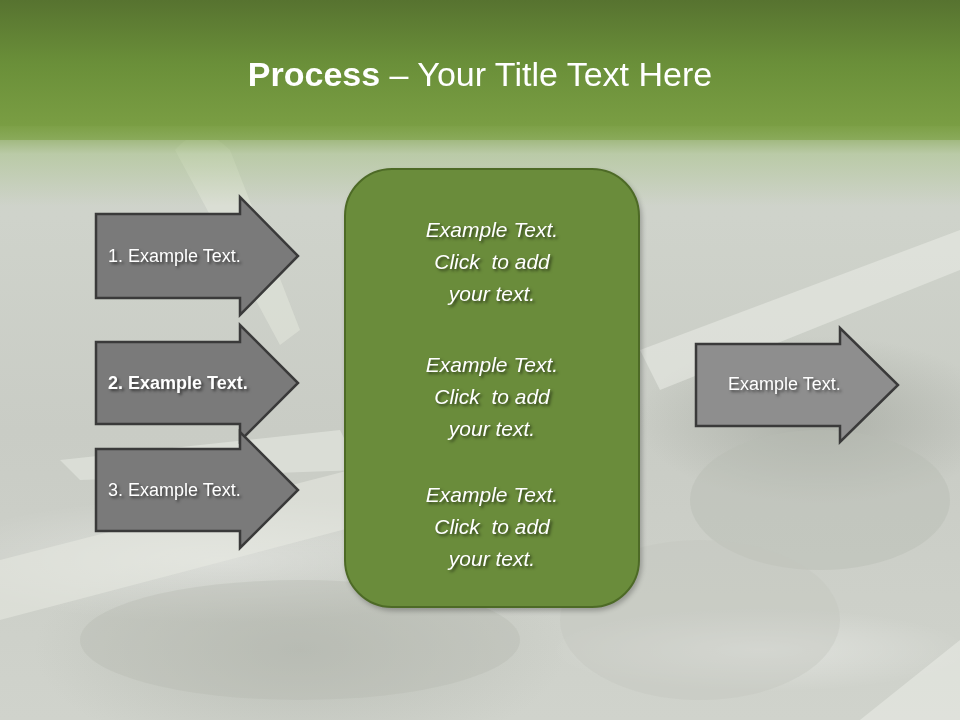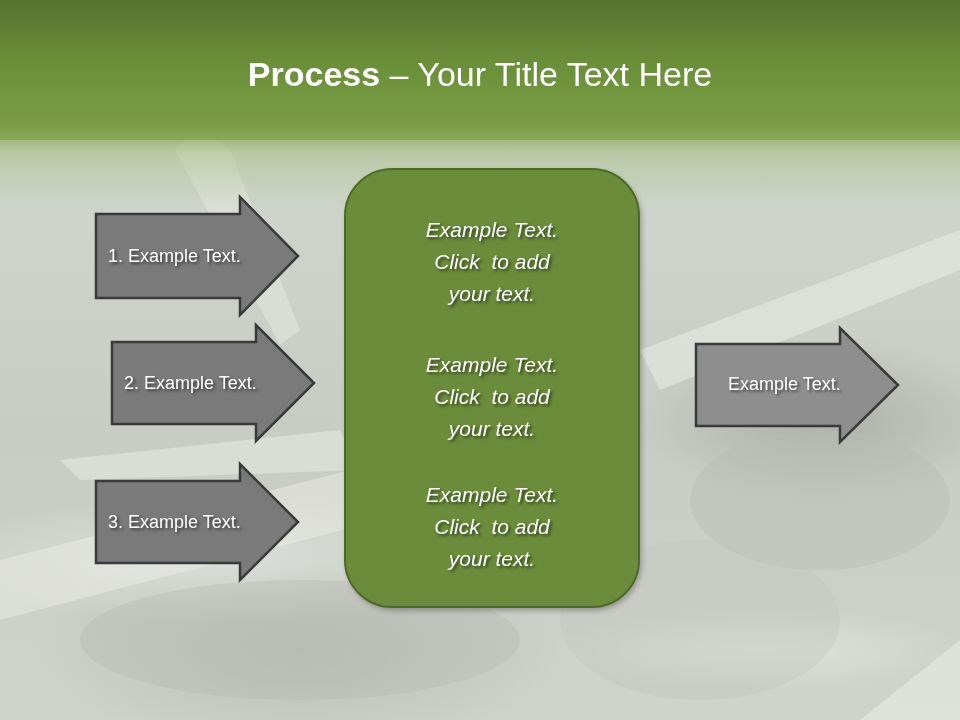--- a/index.html
+++ b/index.html
@@ -57,28 +57,28 @@
 
   <div class="title"><span class="bold">Process</span><span> – Your Title Text Here</span></div>
 
   <div class="arrow" style="left:96px; top:197px; width:204px; height:120px;">
     <svg width="204" height="120" viewBox="0 0 204 120">
       <polygon points="0,17 144,17 144,0 202,59 144,118 144,101 0,101" fill="#7a7a7a" stroke="#3a3a3a" stroke-width="2.5" stroke-linejoin="miter"></polygon>
     </svg>
     <div class="label" style="left:12px; top:48px;">1. Example Text.</div>
   </div>
 
-  <div class="arrow" style="left:112px; top:325px; width:204px; height:120px;">
+  <div class="arrow" style="left:96px; top:325px; width:204px; height:120px;font-weight:bold;">
     <svg width="204" height="120" viewBox="0 0 204 120">
       <polygon points="0,17 144,17 144,0 202,58 144,116 144,99 0,99" fill="#7a7a7a" stroke="#3a3a3a" stroke-width="2.5" stroke-linejoin="miter"></polygon>
     </svg>
     <div class="label" style="left:12px; top:47px;">2. Example Text.</div>
   </div>
 
-  <div class="arrow" style="left:96px; top:464px; width:204px; height:120px;">
+  <div class="arrow" style="left:96px; top:432px; width:204px; height:120px;">
     <svg width="204" height="120" viewBox="0 0 204 120">
       <polygon points="0,17 144,17 144,0 202,58 144,116 144,99 0,99" fill="#7a7a7a" stroke="#3a3a3a" stroke-width="2.5" stroke-linejoin="miter"></polygon>
     </svg>
     <div class="label" style="left:12px; top:47px;">3. Example Text.</div>
   </div>
 
   <div class="center-box">
     <div class="block" style="top:44px;">
       <span>Example Text.</span>
       <span>Click  to add</span>

